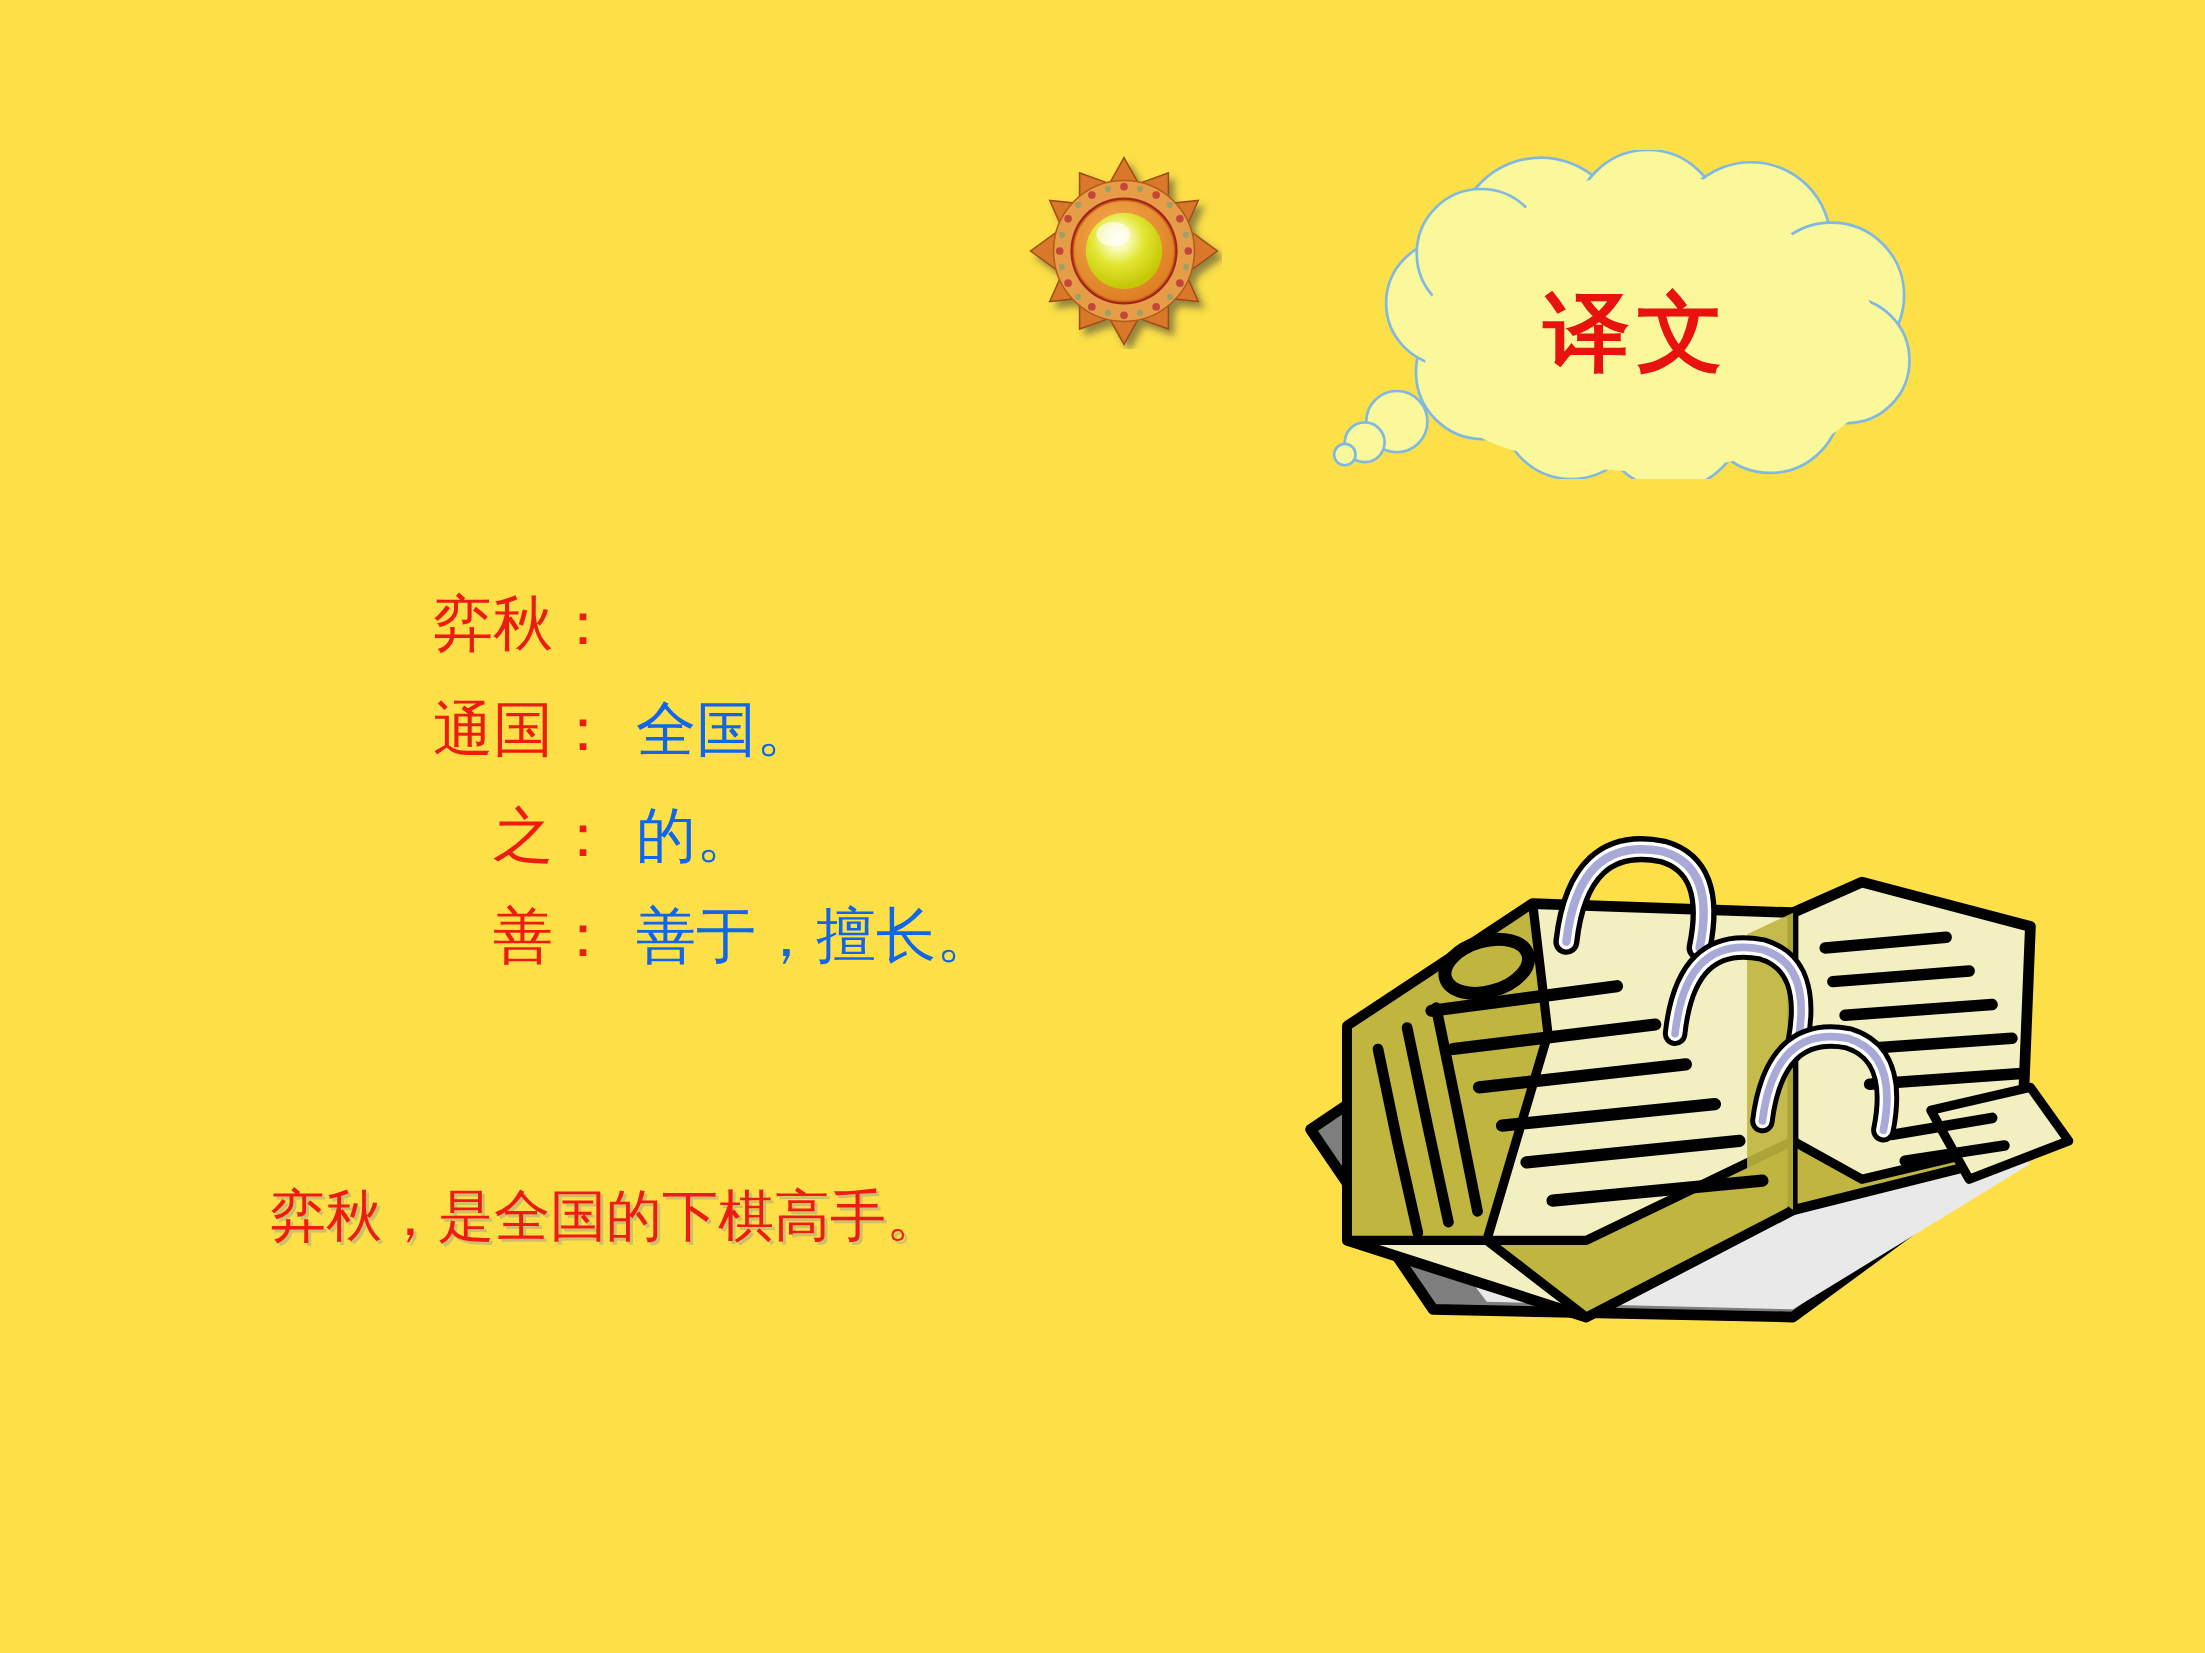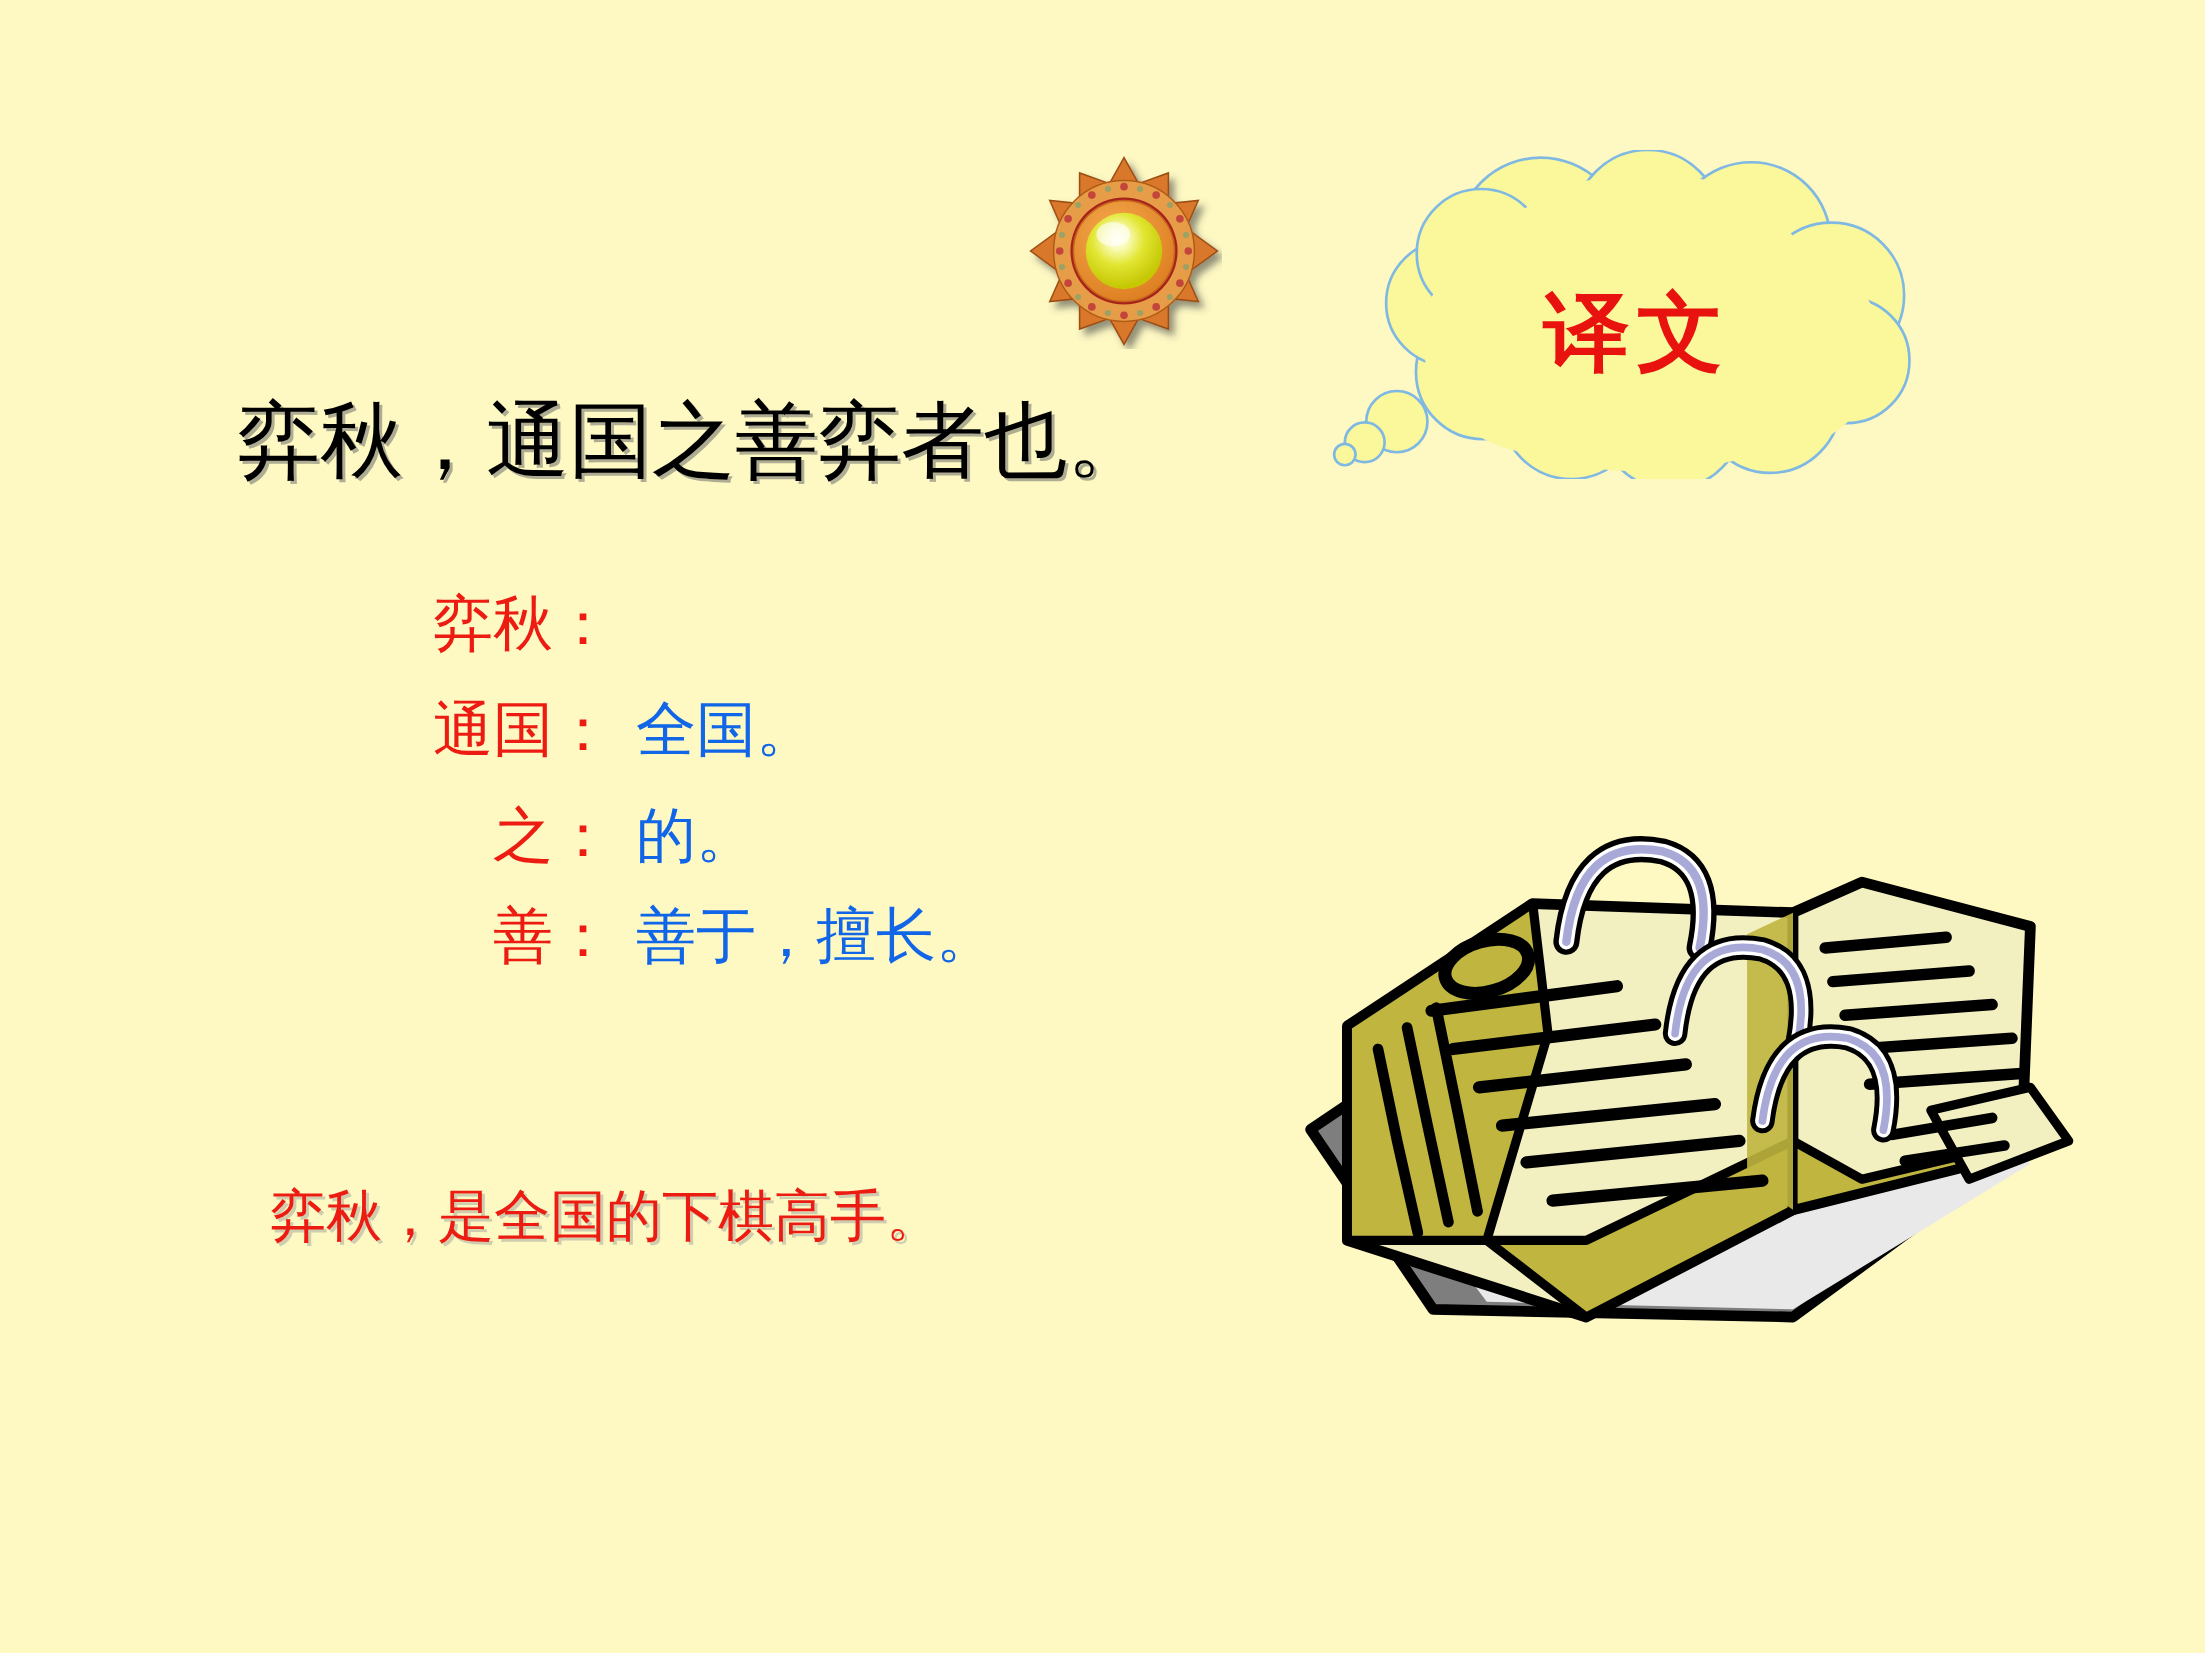--- a/index.html
+++ b/index.html
@@ -8,21 +8,21 @@
     padding: 0;
     background: #ffffff;
   }
   body {
     font-family: "DejaVu Serif", "Liberation Serif", serif;
   }
   #slide {
     position: relative;
     width: 2205px;
     height: 1654px;
-    background: #fef9c3;
+    background: #fde047;
     overflow: hidden;
   }
 
   
   #sun-emblem {
     position: absolute;
     left: 1026px;
     top: 153px;
     width: 196px;
     height: 196px;
@@ -225,21 +225,20 @@
         <circle cx="112" cy="355" r="40"></circle>
         <circle cx="70" cy="382" r="26"></circle>
         <circle cx="44" cy="398" r="14"></circle>
       </g>
     </svg>
   </div>
   <div id="cloud-label">
     <span class="cloud-text">译文</span>
   </div>
 
-  <div id="main-sentence">弈秋，通国之善弈者也。</div>
 
   <div id="gloss-list">
 
     <div class="gloss-row">
       <span class="gloss-term">弈秋：</span>
     </div>
 
     <div class="gloss-row">
       <span class="gloss-term">通国：</span>
       <span class="gloss-def">全国。</span>

